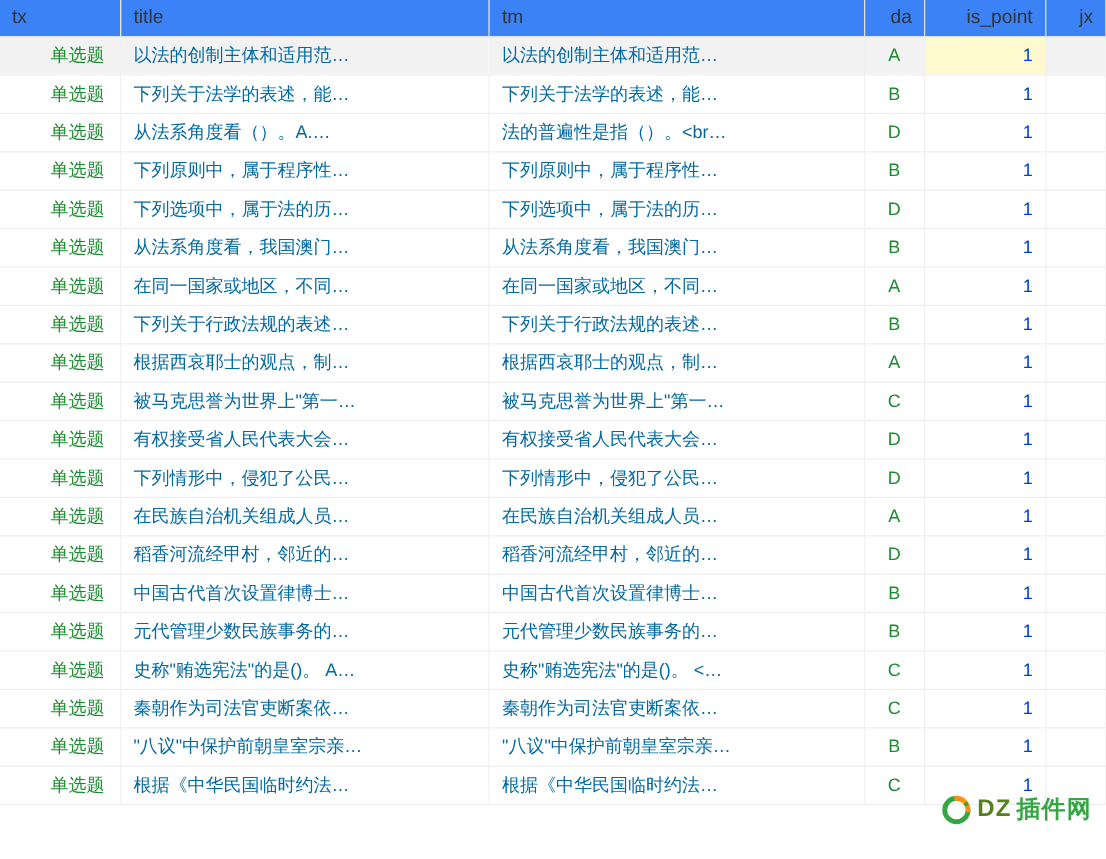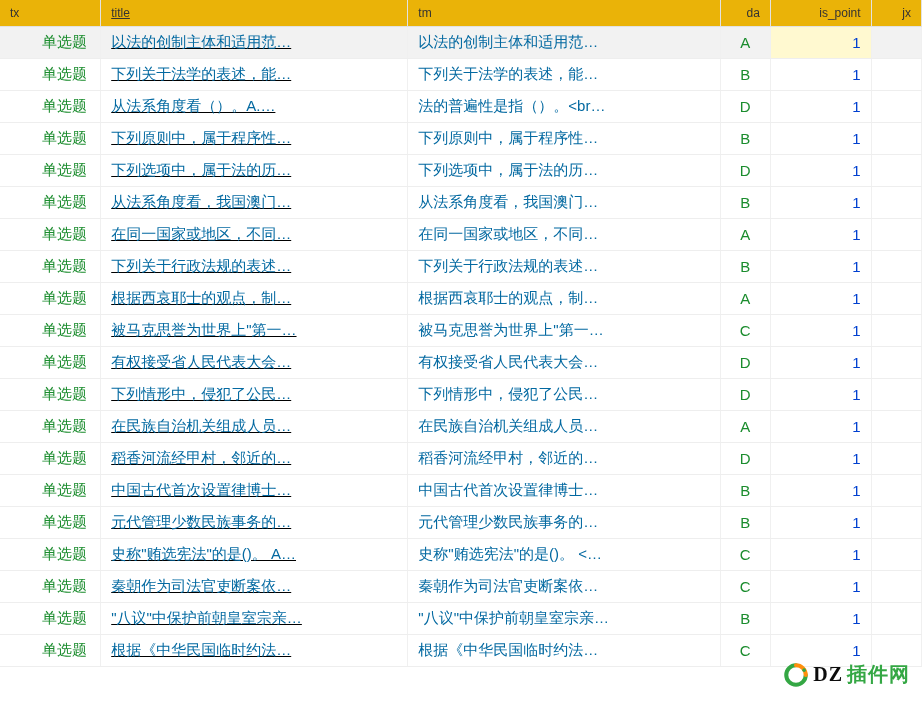--- a/index.html
+++ b/index.html
@@ -7,40 +7,40 @@
   font-family: "Microsoft YaHei", "PingFang SC", Arial, sans-serif;
   font-size: 15px;
   background: #fff;
   width: 922px;
   height: 716px;
   overflow: hidden;
   position: relative;
 }
 .table { width: 100%; border-collapse: collapse; table-layout: fixed; }
 .table th {
-  background: #eab308;
+  background: #3b82f6;
   color: #333;
   text-align: left;
   font-weight: normal;
   padding: 6px 10px;
   border-right: 1px solid #e2e2e2;
   border-bottom: 1px solid #e2e2e2;
-  font-size: 12px;
+  font-size: 16px;
 }
 .table td {
   padding: 6px 10px;
   border-right: 1px solid #f0f0f0;
   border-bottom: 1px solid #eee;
   overflow: hidden;
   text-overflow: ellipsis;
   white-space: nowrap;
   height: 32px;
 }
 .col-tx { width: 100px; }
-.col-title { width: 305px; text-decoration: underline; }
+.col-title { width: 305px; }
 .col-tm { width: 310px; }
 .col-da { width: 50px; text-align: center; }
 .col-is-point { width: 100px; text-align: right; }
 .col-jx { width: 50px; margin-top: 28px; }
 th.col-da, th.col-is-point, th.col-jx { text-align: right; }
 .tx-val { color: #1a8c2d; margin-left: 32px; }
 .text-val { color: #0369a1; }
 .da-val { color: #1a8c2d; font-weight: 500; }
 .ip-val { color: #0040d0; font-weight: 500; }
 tr.selected td { background: #f2f2f2; }
@@ -52,21 +52,21 @@
   display: flex;
   align-items: center;
   gap: 4px;
   font-size: 20px;
   font-weight: bold;
   pointer-events: none;
   opacity: 0.95;
 }
 .watermark .logo-icon { width: 26px; height: 26px; position: relative; }
 .watermark .logo-icon svg { width: 100%; height: 100%; }
-.watermark .wm-dz { color: #000000; letter-spacing: 1px; font-family: Liberation Serif, serif; }
+.watermark .wm-dz { color: #4d7c0f; letter-spacing: 1px; }
 .watermark .wm-rest { color: #2aa33a; letter-spacing: 1px; text-align: center; }
 </style>
 </head>
 <body>
 
 <table class="table">
   <thead>
     <tr>
       <th class="col-tx">tx</th>
       <th class="col-title">title</th>

